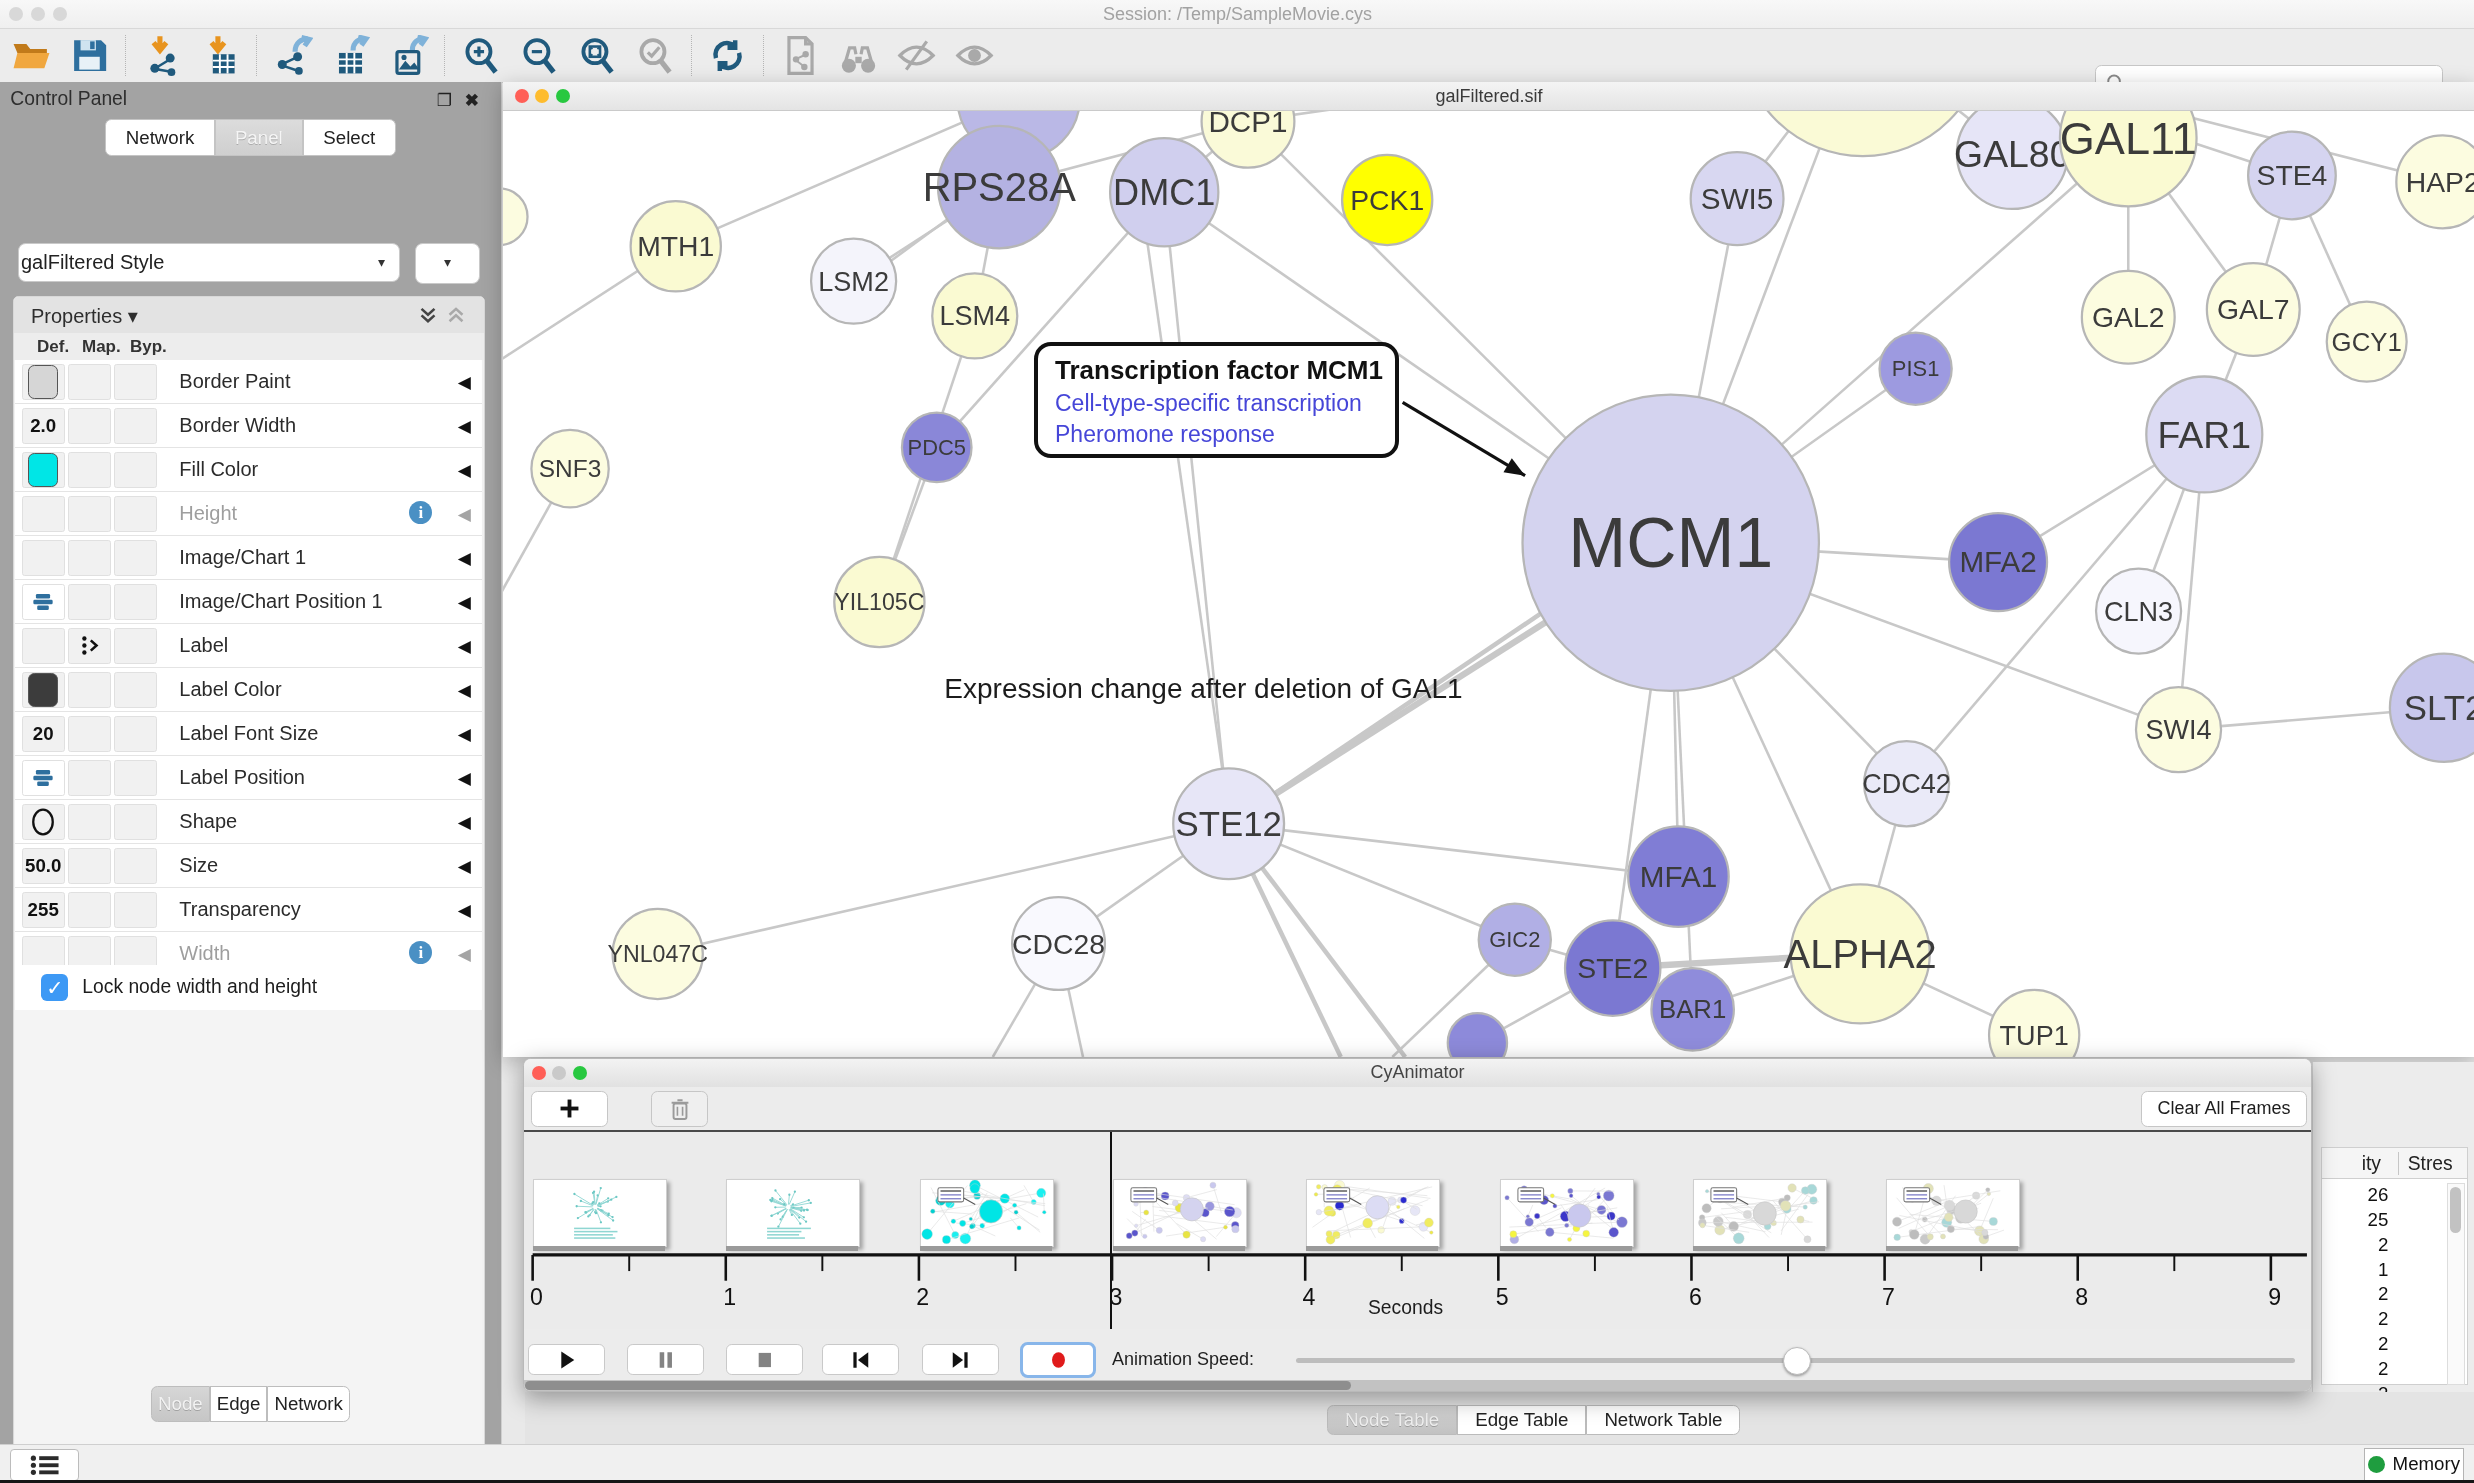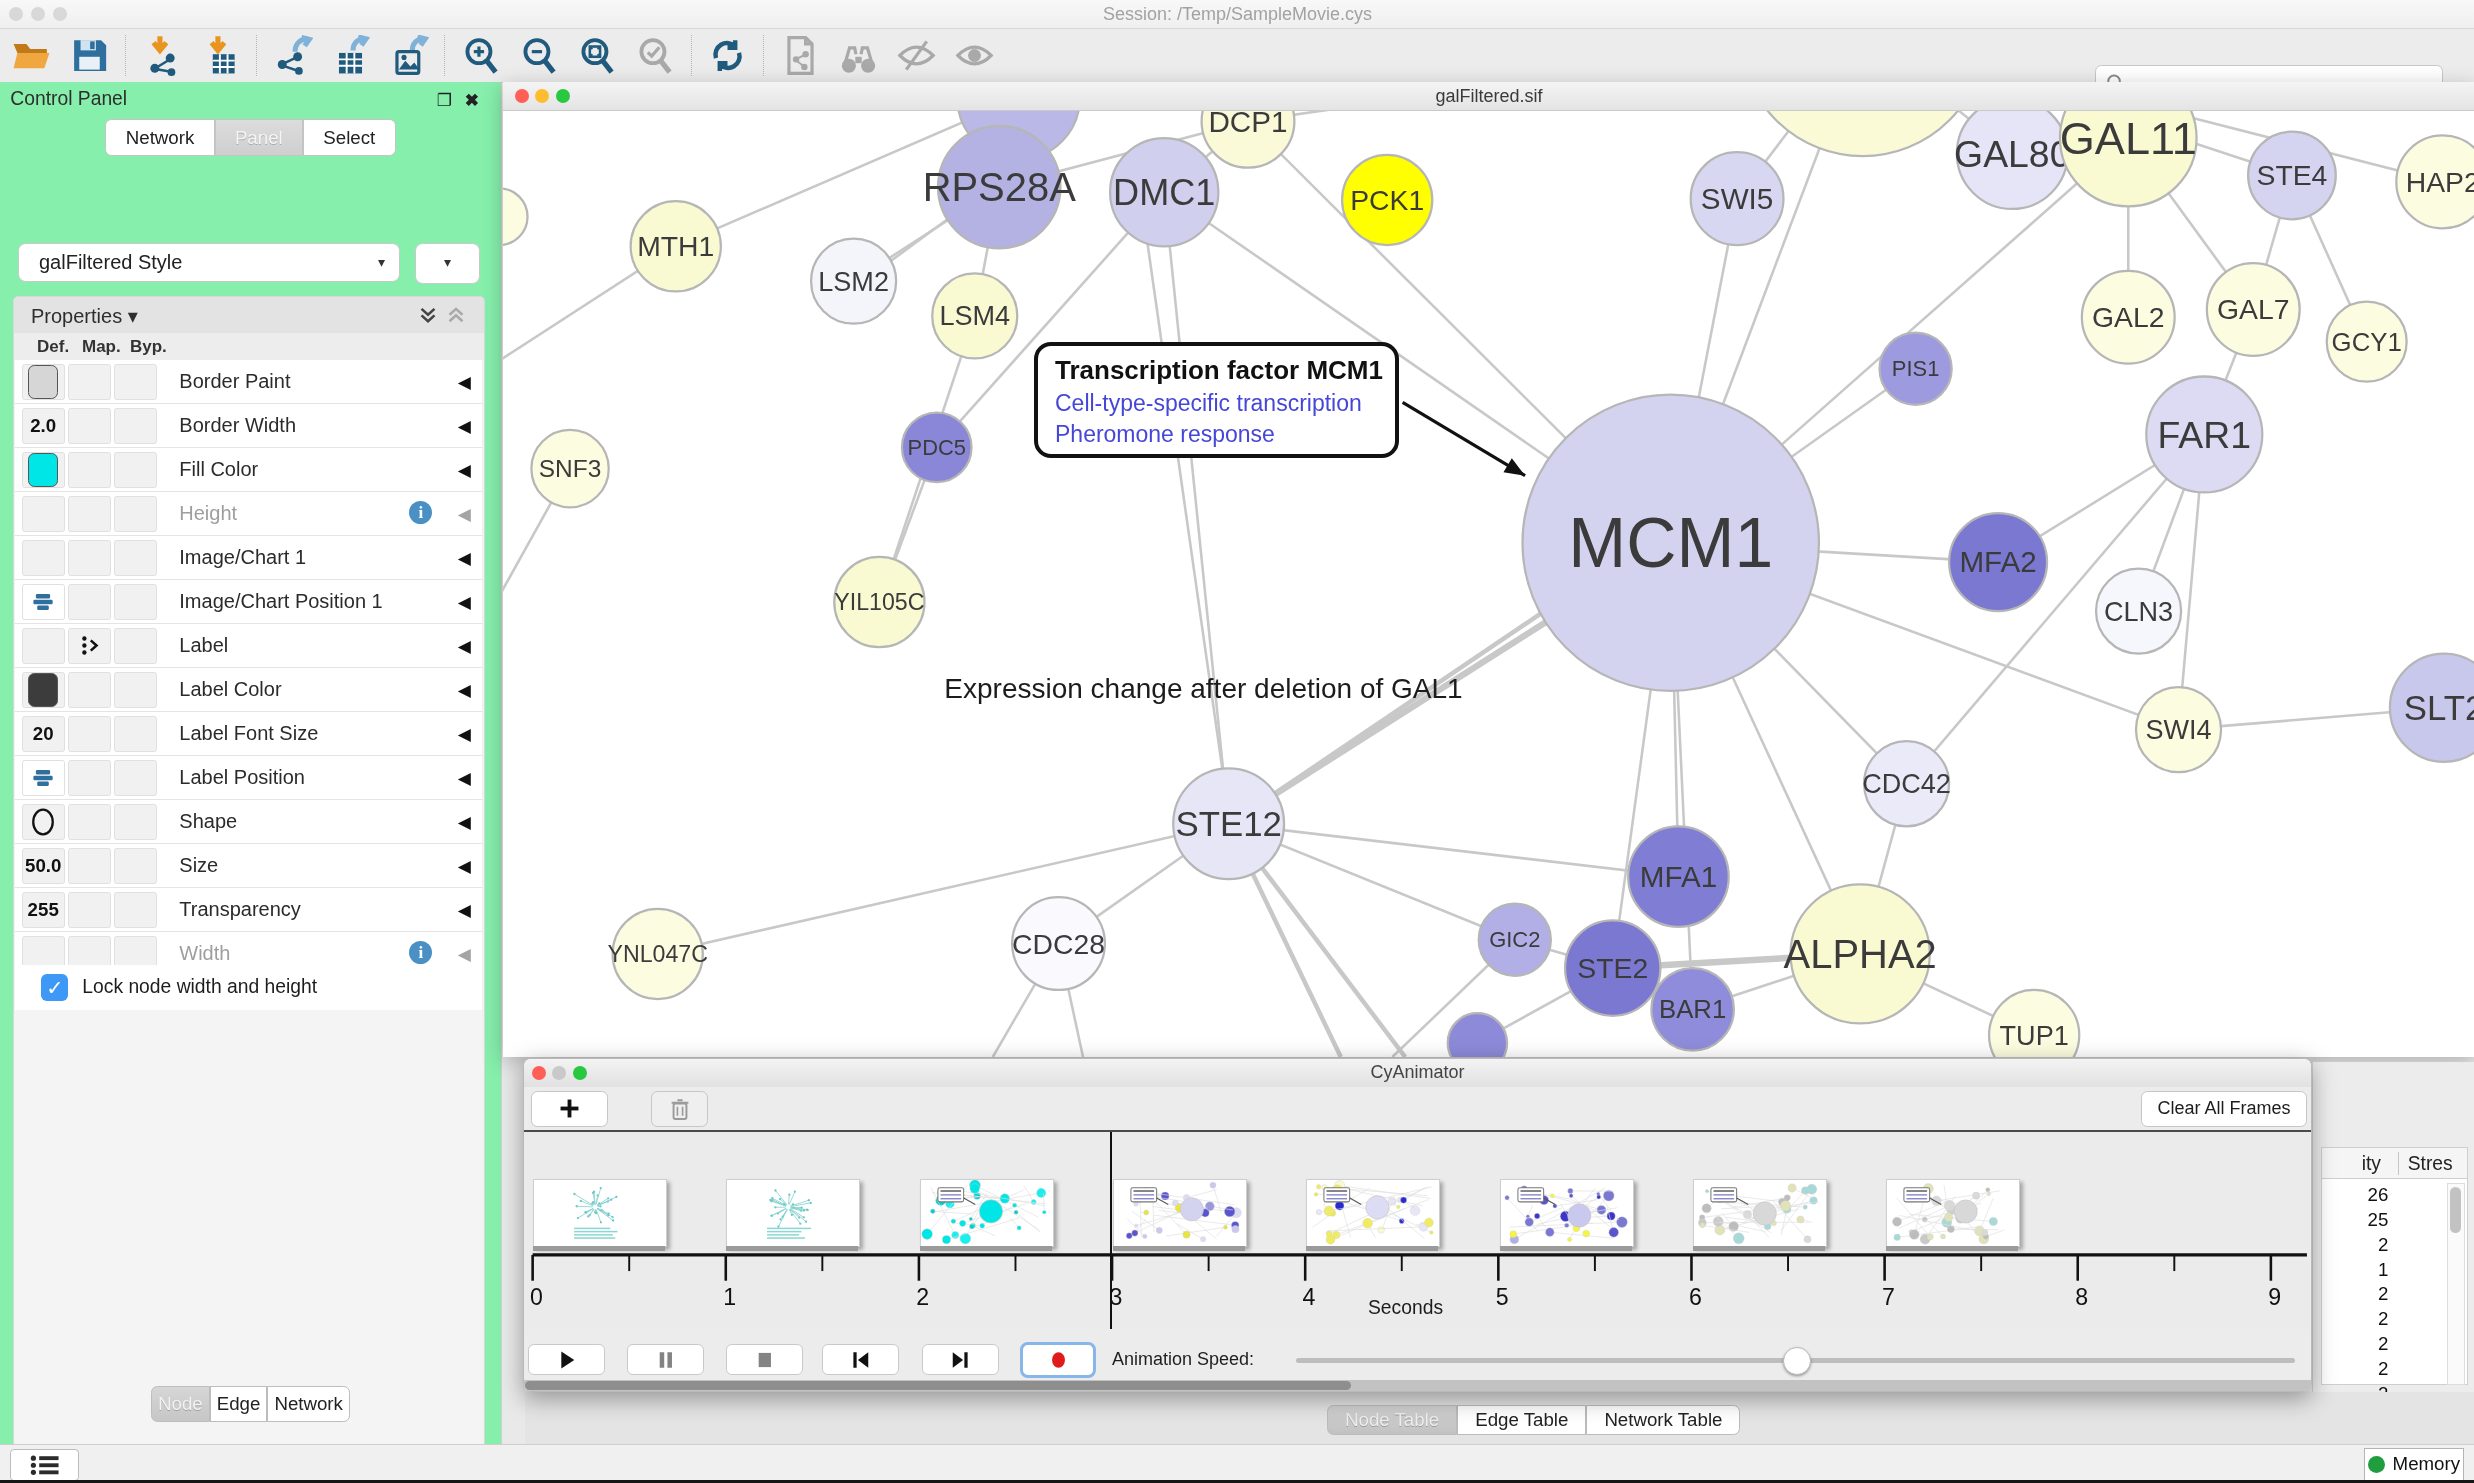--- a/index.html
+++ b/index.html
@@ -13,31 +13,31 @@
   .tl{border-radius:50%;width:14px;height:14px;top:7px;}
   
   #toolbar{left:0;top:29px;width:2475px;height:53px;background:#ececec;border-bottom:1.3px solid #c9c9c9;}
   #toolbar-icons{position:absolute;left:9px;top:0;height:53px;display:flex;align-items:center;gap:13px;}
   .tbtn{width:45px;height:45px;display:flex;align-items:center;justify-content:center;}
   .tsep{width:0.6px;height:41px;border-left:1.3px dotted #b5b5b5;}
   #searchbox{left:2095px;top:36px;width:348px;height:37px;background:#fff;border:1.3px solid #c7c7c7;
     border-radius:6.4px;display:flex;align-items:center;padding-left:9px;box-sizing:border-box;}
   #searchbox input{border:none;outline:none;font-size:18px;width:296px;background:transparent;}
   
-  #cp{left:0;top:82px;width:502px;height:1362px;background:#86efac;border-right:1.3px solid #cfcfcf;box-sizing:border-box;}
+  #cp{left:0;top:82px;width:502px;height:1362px;background:#a3a3a3;border-right:1.3px solid #cfcfcf;box-sizing:border-box;}
   #cp-header{position:absolute;left:0;top:0;width:100%;height:32px;}
   #cp-title{position:absolute;left:10.3px;top:6.4px;font-size:19.3px;color:#2e2e2e;}
   .cp-hicon{position:absolute;top:7.7px;font-size:17px;color:#222;}
   #cp-tabs{position:absolute;left:0;top:37px;width:100%;display:flex;justify-content:center;}
   .cptab{height:35px;line-height:35px;padding:0 19.3px;font-size:18.7px;background:#fff;border:0.6px solid #c4c4c4;}
   .cptab.first{border-radius:6.4px 0 0 6.4px;}
   .cptab.last{border-radius:0 6.4px 6.4px 0;}
   .cptab.sel{background:linear-gradient(#dcdcdc,#cfcfcf);color:#f5f5f5;text-shadow:0 0.6px 0.6px #aaa;}
   #style-dd{left:18px;top:161px;width:382px;height:39px;background:#fff;border:1.3px solid #c9c9c9;border-radius:7.7px;
-    font-size:20px;line-height:37px;padding-left:20px;box-sizing:border-box;}
+    font-size:20px;line-height:37px;padding-left:2px;box-sizing:border-box;}
   #style-dd .arr{position:absolute;right:14px;top:0;font-size:14px;color:#333;}
   #style-dd-btn{left:415px;top:161px;width:63px;height:39px;background:#fff;border:1.3px solid #c9c9c9;border-radius:7.7px;
     text-align:center;line-height:36px;font-size:14px;color:#333;}
   #props{left:13px;top:214px;width:472px;height:1164px;background:#f2f2f2;border:1.3px solid #d8d8d8;border-radius:5.2px;box-sizing:border-box;}
   #props-header{position:absolute;left:0;top:0;width:100%;height:36px;background:#e3e3e3;border-bottom:0.6px solid #cfcfcf;border-radius:3.9px 3.9px 0 0;}
   #props-title{position:absolute;left:17px;top:7px;font-size:20px;color:#2e2e2e;}
   #props-cols{position:absolute;left:0;top:36px;width:100%;height:27px;background:#ededed;font-weight:bold;font-size:17px;color:#333;}
   #props-rows{position:absolute;left:1.3px;top:63px;width:467px;}
   .prow{position:relative;height:43px;background:#fff;border-bottom:1.3px solid #e4e4e4;}
   .pcell{position:absolute;top:3.9px;width:41px;height:34px;background:#f1f1f1;border:0.6px solid #e0e0e0;border-radius:2.6px;

